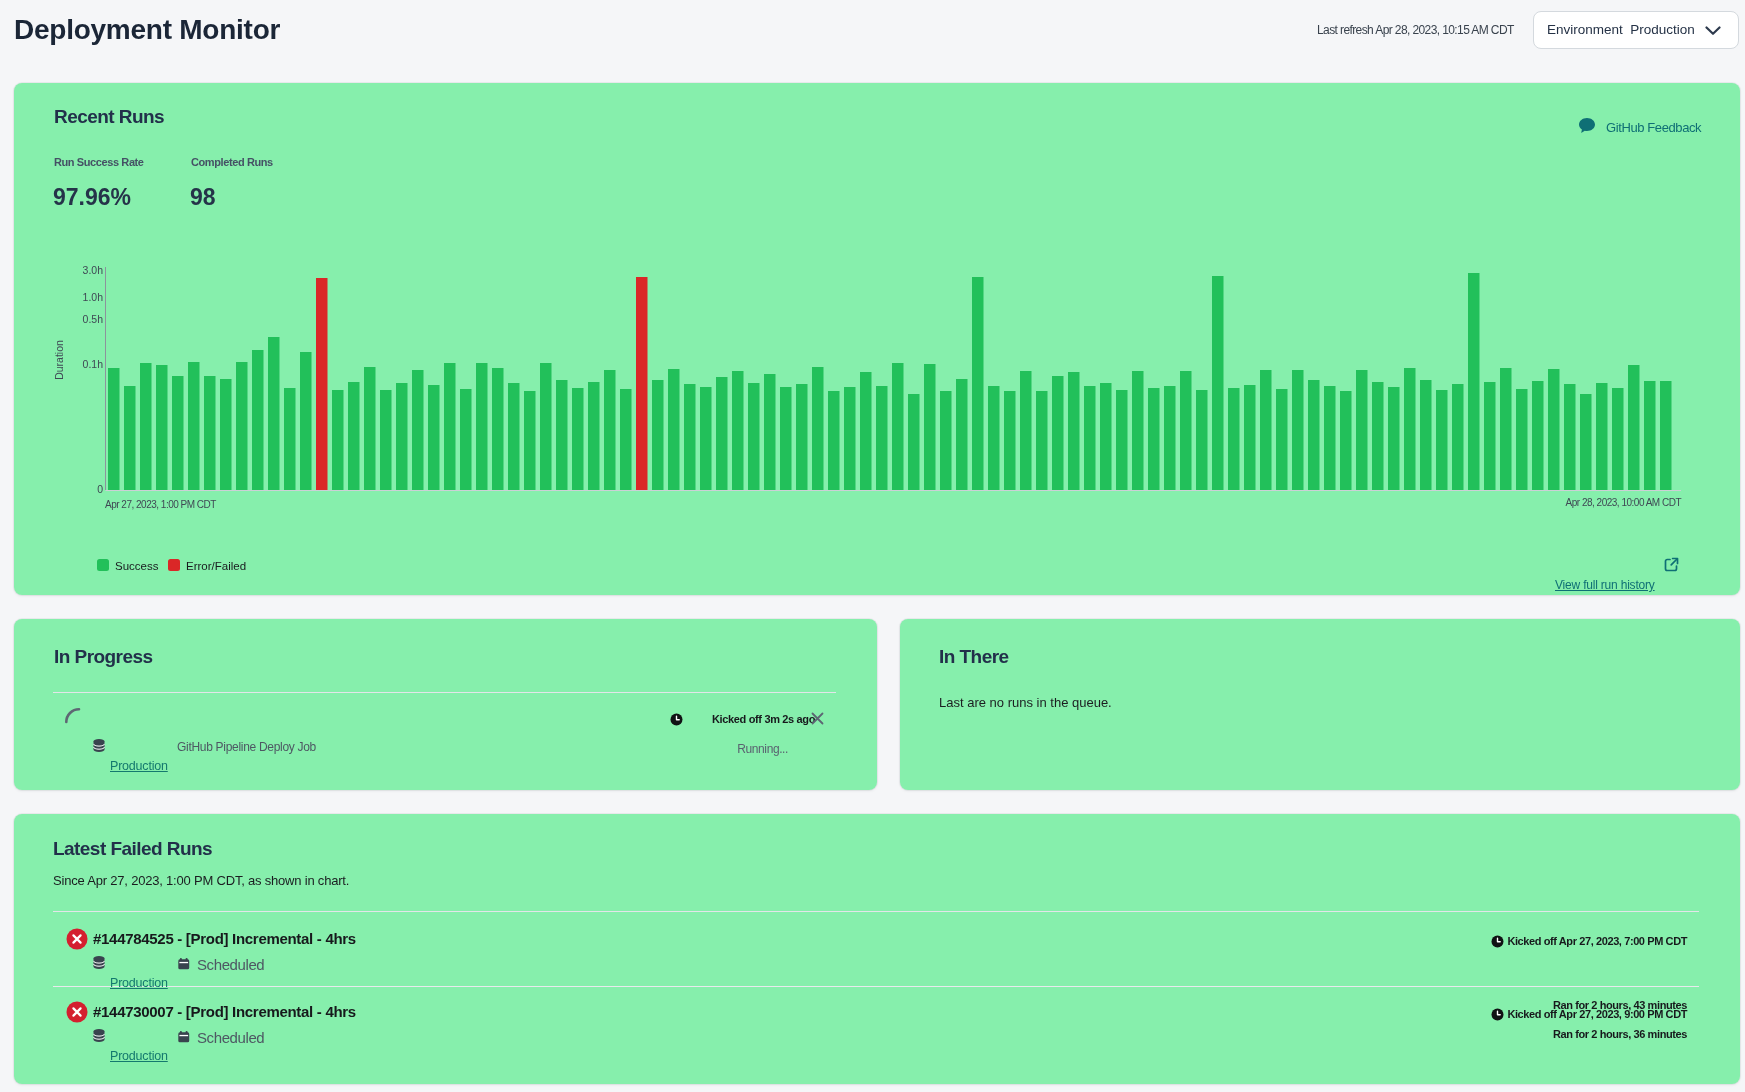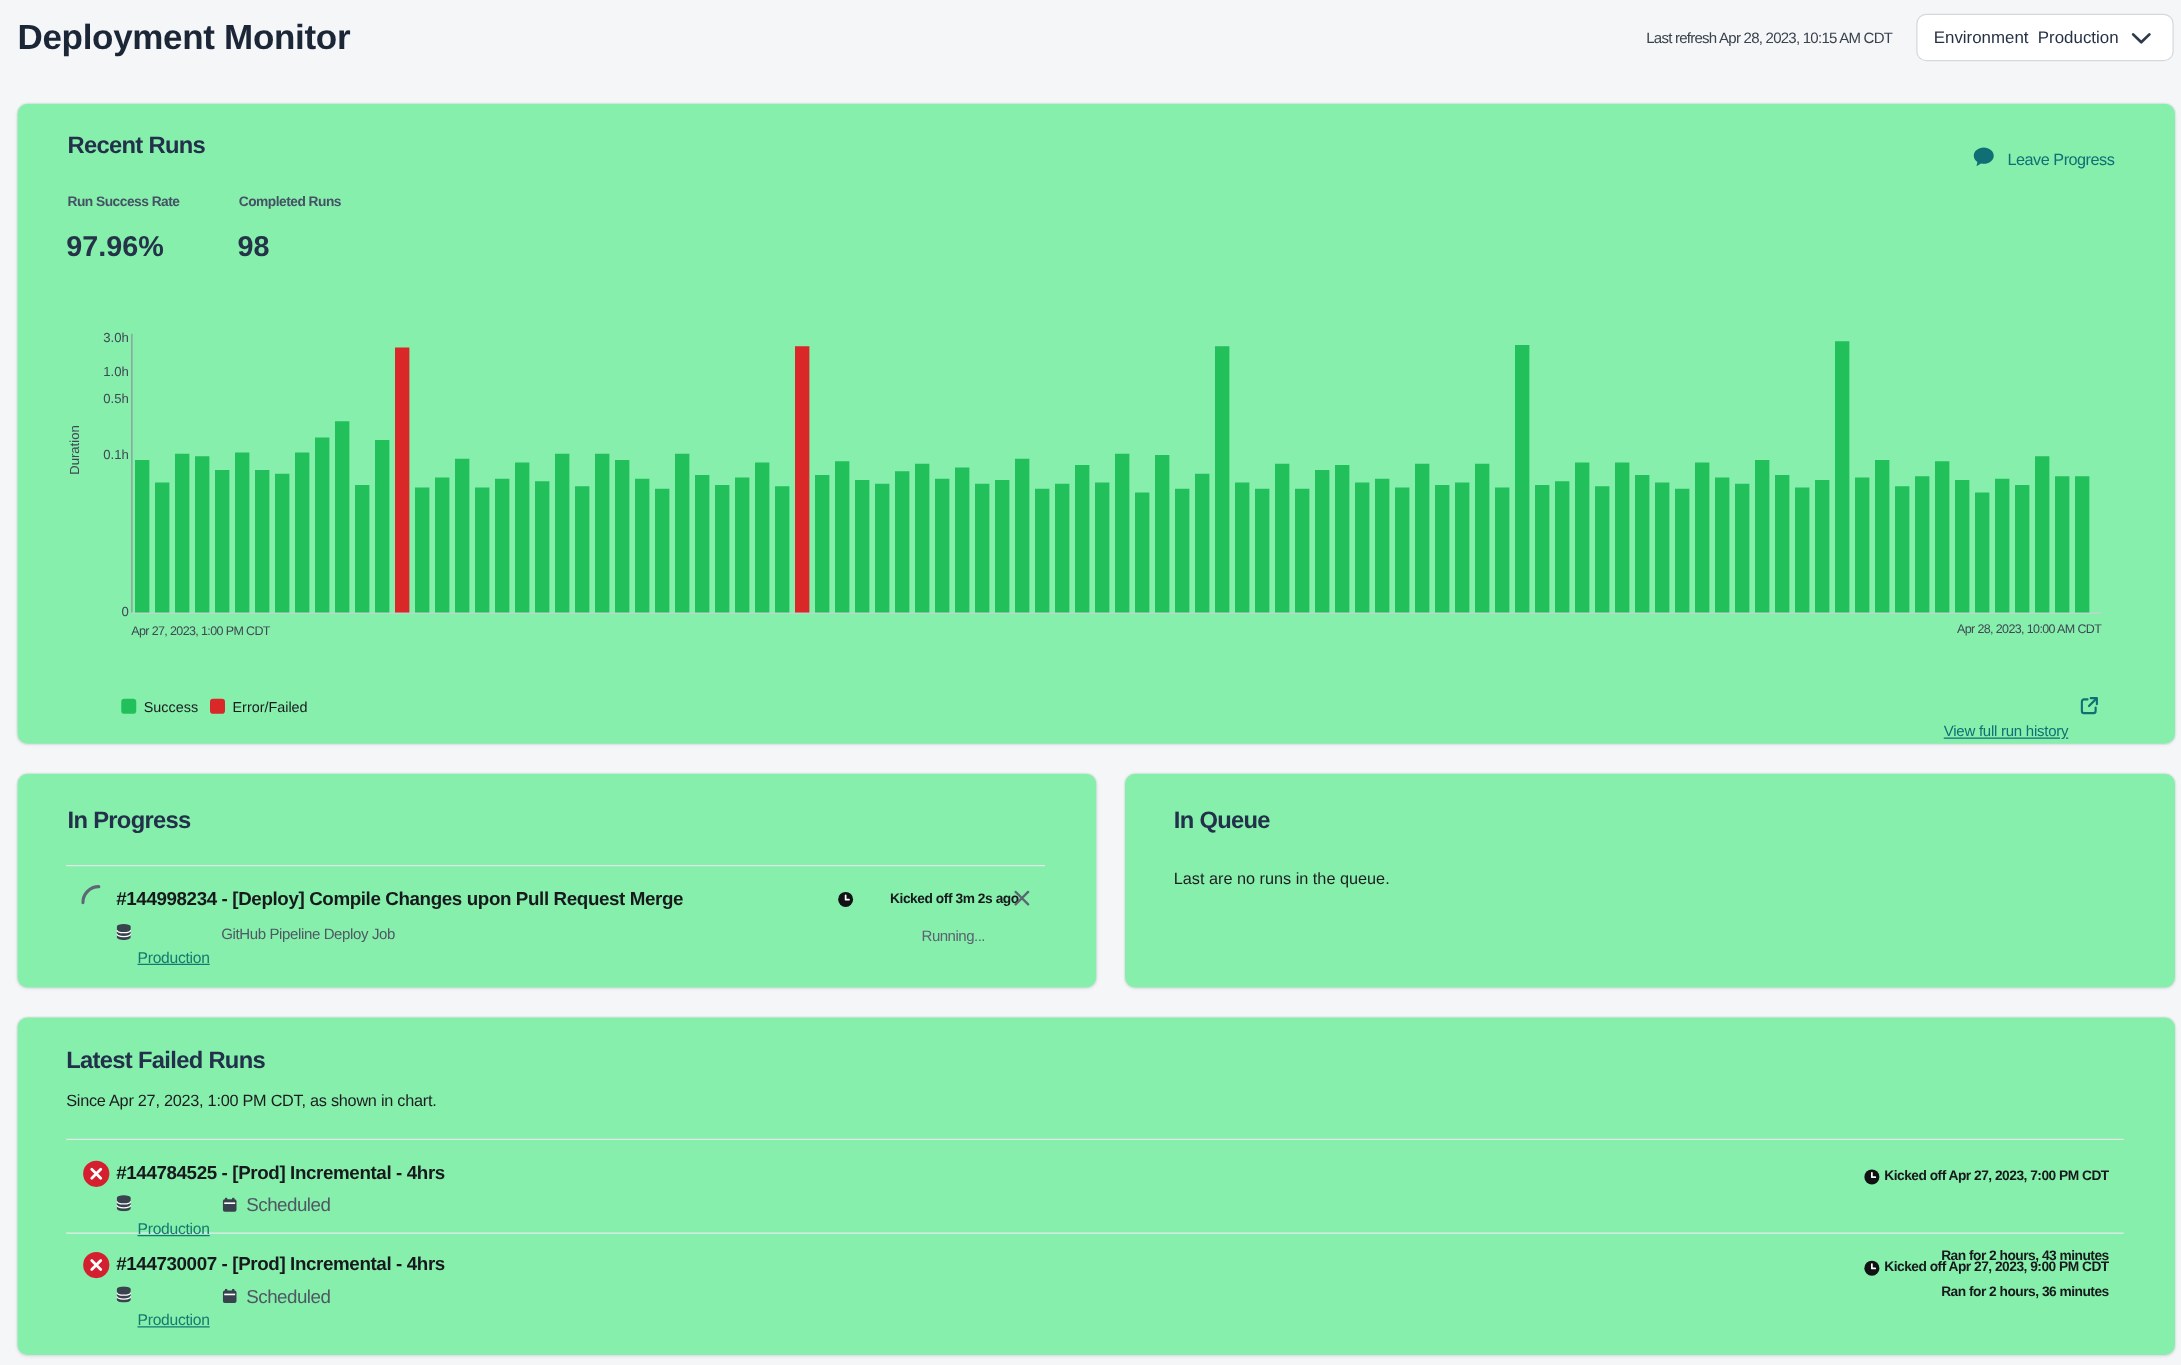--- a/index.html
+++ b/index.html
@@ -21,21 +21,21 @@
 <svg class="abs" style="left:1705px;top:26px;" width="16" height="10" viewBox="0 0 16 10">
     <path d="M1.5 1.5 L8 7.8 L14.5 1.5" fill="none" stroke="#2d3a4d" stroke-width="2.2" stroke-linecap="round" stroke-linejoin="round"></path>
   </svg>
 
 <div class="card" style="left:14px;top:83px;width:1726px;height:512px;">
   <div class="ctitle" style="left:40px;top:22.5px;">Recent Runs</div>
 
   <svg class="abs" style="left:1564px;top:34px;" width="18" height="17" viewBox="0 0 18 17">
       <path d="M9 1 C4.6 1 1 3.9 1 7.5 c0 2 1.1 3.8 2.9 5 L3.2 16 l3.6-2.2 c0.7 0.15 1.4 0.22 2.2 0.22 c4.4 0 8-2.9 8-6.5 S13.4 1 9 1 Z" fill="#0f6f75"></path>
     </svg>
-  <div class="abs teal" style="left:1592px;top:37px;font-size:13px;letter-spacing:-0.4px;">Leave Progress</div>
+  <div class="abs teal" style="left:1592px;top:37px;font-size:13px;letter-spacing:-0.4px;">GitHub Feedback</div>
 
   <div class="abs" style="left:40px;top:73px;font-size:11px;font-weight:bold;letter-spacing:-0.4px;color:#455165;">Run Success Rate</div>
   <div class="abs" style="left:177px;top:73px;font-size:11px;font-weight:bold;letter-spacing:-0.4px;color:#455165;">Completed Runs</div>
   <div class="abs" style="left:39px;top:101px;font-size:23px;font-weight:bold;color:#253349;">97.96%</div>
   <div class="abs" style="left:176px;top:101px;font-size:23px;font-weight:bold;color:#253349;">98</div>
 
   <svg class="abs" style="left:0;top:0;" width="1726" height="512" viewBox="0 0 1726 512">
     <g font-family="Liberation Sans,sans-serif" font-size="10.5" fill="#3f4854">
       <text x="89" y="190.5" text-anchor="end">3.0h</text>
       <text x="89" y="217.5" text-anchor="end">1.0h</text>
@@ -159,42 +159,41 @@
       <path d="M13 2 L7.2 7.8" stroke="#0f6f75" stroke-width="1.7" stroke-linecap="round"></path>
     </svg>
 </div>
 
 <div class="card" style="left:14px;top:619px;width:863px;height:171px;">
   <div class="ctitle" style="left:40px;top:27px;">In Progress</div>
   <div class="abs" style="left:39px;top:73px;width:783px;height:1px;background:#e3e6e9;"></div>
   <svg class="abs" style="left:50.5px;top:89px;" width="28" height="28" viewBox="0 0 28 28">
       <path d="M14 1.3 A12.7 12.7 0 0 0 1.3 14" fill="none" stroke="#5e6773" stroke-width="2.6" stroke-linecap="round"></path>
     </svg>
-  <div class="abs runtitle" style="left:79px;top:92px;">#144998234 - [Deploy] Compile Changes upon Pull Request Merge</div>
   <svg class="abs" style="left:656px;top:94px;" width="13" height="13" viewBox="0 0 13 13">
       <circle cx="6.5" cy="6.5" r="6" fill="#101214"></circle>
       <path d="M6.5 3.2 V6.7 H9.2" stroke="#fff" stroke-width="1.4" fill="none" stroke-linecap="round" stroke-linejoin="round"></path>
     </svg>
   <div class="abs" style="left:674px;top:93.5px;width:100px;font-size:11px;font-weight:bold;letter-spacing:-0.35px;color:#17191c;text-align:left;white-space:nowrap;padding-left:24px;">Kicked off 3m 2s ago</div>
   <svg class="abs" style="left:797px;top:93px;" width="13" height="13" viewBox="0 0 13 13">
       <path d="M1.5 1.5 L11.5 11.5 M11.5 1.5 L1.5 11.5" stroke="#5c6673" stroke-width="1.8" stroke-linecap="round"></path>
     </svg>
   <svg class="abs" style="left:79px;top:120px;" width="12" height="13" viewBox="0 0 12 13">
       <path fill="#39434e" d="M0.5 2.2 v8.6 c0 1.2 2.46 2.2 5.5 2.2 s5.5-1 5.5-2.2 V2.2 Z"></path>
       <ellipse cx="6" cy="2.2" rx="5.5" ry="2.1" fill="#39434e"></ellipse>
       <path d="M0.5 4.9 c0 1.2 2.46 2.2 5.5 2.2 s5.5-1 5.5-2.2" stroke="#fff" stroke-width="1" fill="none"></path>
       <path d="M0.5 8 c0 1.2 2.46 2.2 5.5 2.2 s5.5-1 5.5-2.2" stroke="#fff" stroke-width="1" fill="none"></path>
     </svg>
   <a class="abs teal2" style="left:96px;top:120px;font-size:12.5px;letter-spacing:-0.2px;">Production</a>
   <div class="abs meta" style="left:163px;top:120.5px;font-size:12px;letter-spacing:-0.3px;">GitHub Pipeline Deploy Job</div>
   <div class="abs" style="left:674px;top:123px;width:100px;font-size:12px;letter-spacing:-0.4px;color:#5a6370;text-align:right;">Running...</div>
 </div>
 
 <div class="card" style="left:900px;top:619px;width:840px;height:171px;">
-  <div class="ctitle" style="left:39px;top:27px;">In Queue</div>
+  <div class="ctitle" style="left:39px;top:27px;">In There</div>
   <div class="abs" style="left:39px;top:76px;font-size:13px;color:#1c1e21;">Last are no runs in the queue.</div>
 </div>
 
 <div class="card" style="left:14px;top:814px;width:1726px;height:270px;">
   <div class="ctitle" style="left:39px;top:24px;">Latest Failed Runs</div>
   <div class="abs" style="left:39px;top:58.5px;font-size:13px;letter-spacing:-0.2px;color:#1b1d20;">Since Apr 27, 2023, 1:00 PM CDT, as shown in chart.</div>
   <div class="abs" style="left:39px;top:97px;width:1646px;height:1px;background:#e3e6e9;"></div>
   <div class="abs" style="left:39px;top:172px;width:1646px;height:1px;background:#e8eaed;"></div>
 
   <svg class="abs" style="left:52px;top:114px;" width="22" height="22" viewBox="0 0 22 22">

